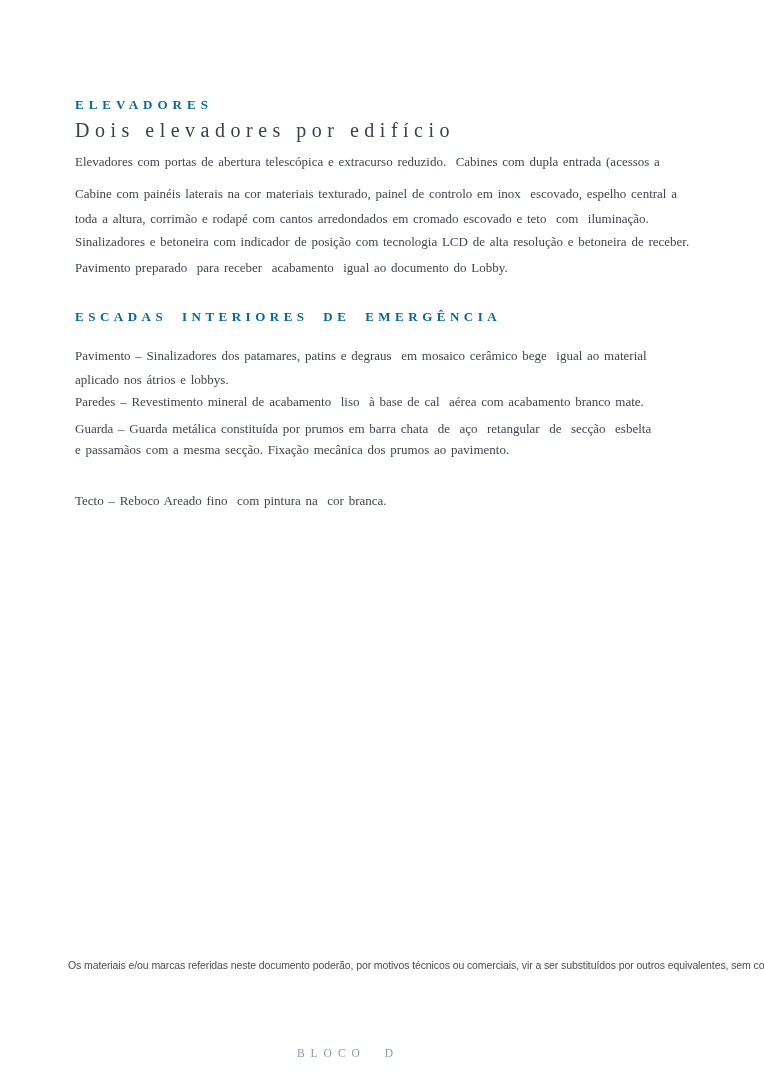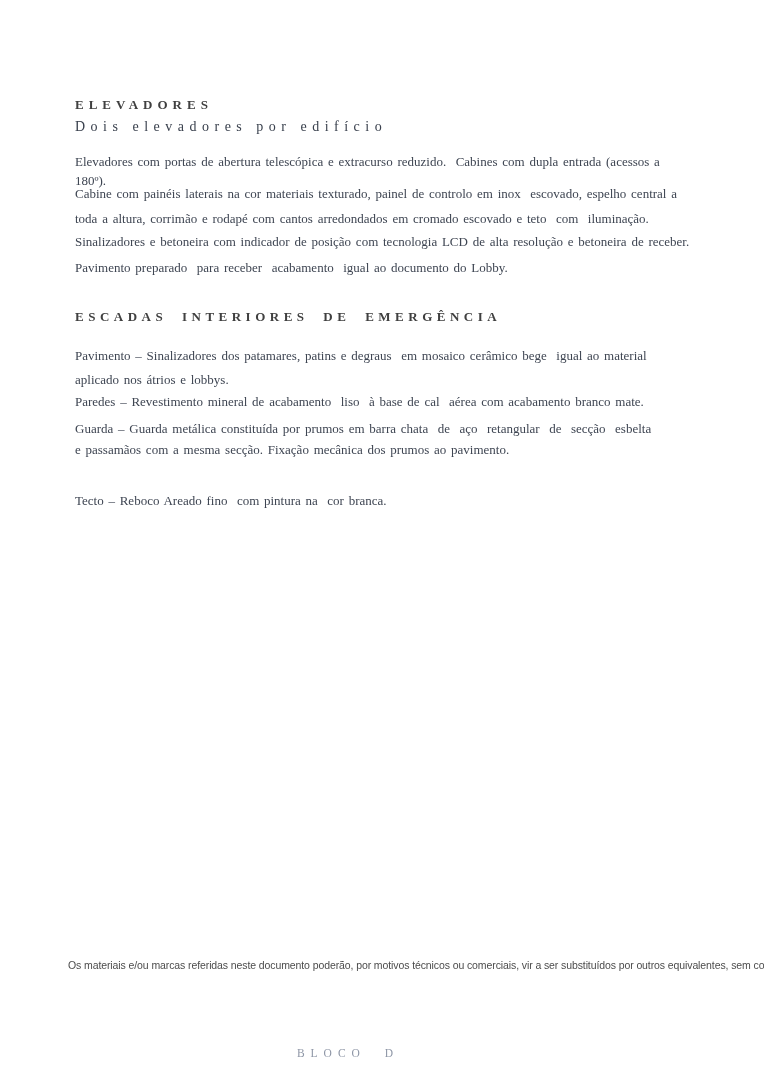--- a/index.html
+++ b/index.html
@@ -16,30 +16,30 @@
     font-family: "Liberation Serif", serif;
     color: #3e4552;
   }
   .abs { position: absolute; }
 
   .h1 {
     left: 75px;
     font-size: 13px;
     font-weight: bold;
     letter-spacing: 5px;
-    color: #404040;
+    color: #0369a1;
     white-space: pre;
   }
   .h1-elevadores { top: 97px; }
   .h1-escadas { top: 309px; letter-spacing: 4.5px; word-spacing: 7px; }
 
   .subheading {
     left: 75px;
     top: 119px;
-    font-size: 14px;
+    font-size: 20px;
     letter-spacing: 5.5px;
     color: #39404d;
     white-space: pre;
   }
 
   .para {
     left: 75px;
     font-size: 13px;
     color: #3e4552;
   }
@@ -93,21 +93,20 @@
 <body>
 
 <div class="page">
 
   <div class="abs h1 h1-elevadores">ELEVADORES</div>
 
   <div class="abs subheading">Dois elevadores por edifício</div>
 
   <div class="abs para p1">
     <div class="line">Elevadores com portas de abertura telescópica e extracurso reduzido.  Cabines com dupla entrada (acessos a</div>
-    <div class="line">180º).</div>
   </div>
 
   <div class="abs para p2">
     <div class="line">Cabine com painéis laterais na cor materiais texturado, painel de controlo em inox  escovado, espelho central a</div>
     <div class="line">toda a altura, corrimão e rodapé com cantos arredondados em cromado escovado e teto  com  iluminação.</div>
   </div>
 
   <div class="abs para p3">
     <div class="line">Sinalizadores e betoneira com indicador de posição com tecnologia LCD de alta resolução e betoneira de receber.</div>
   </div>

